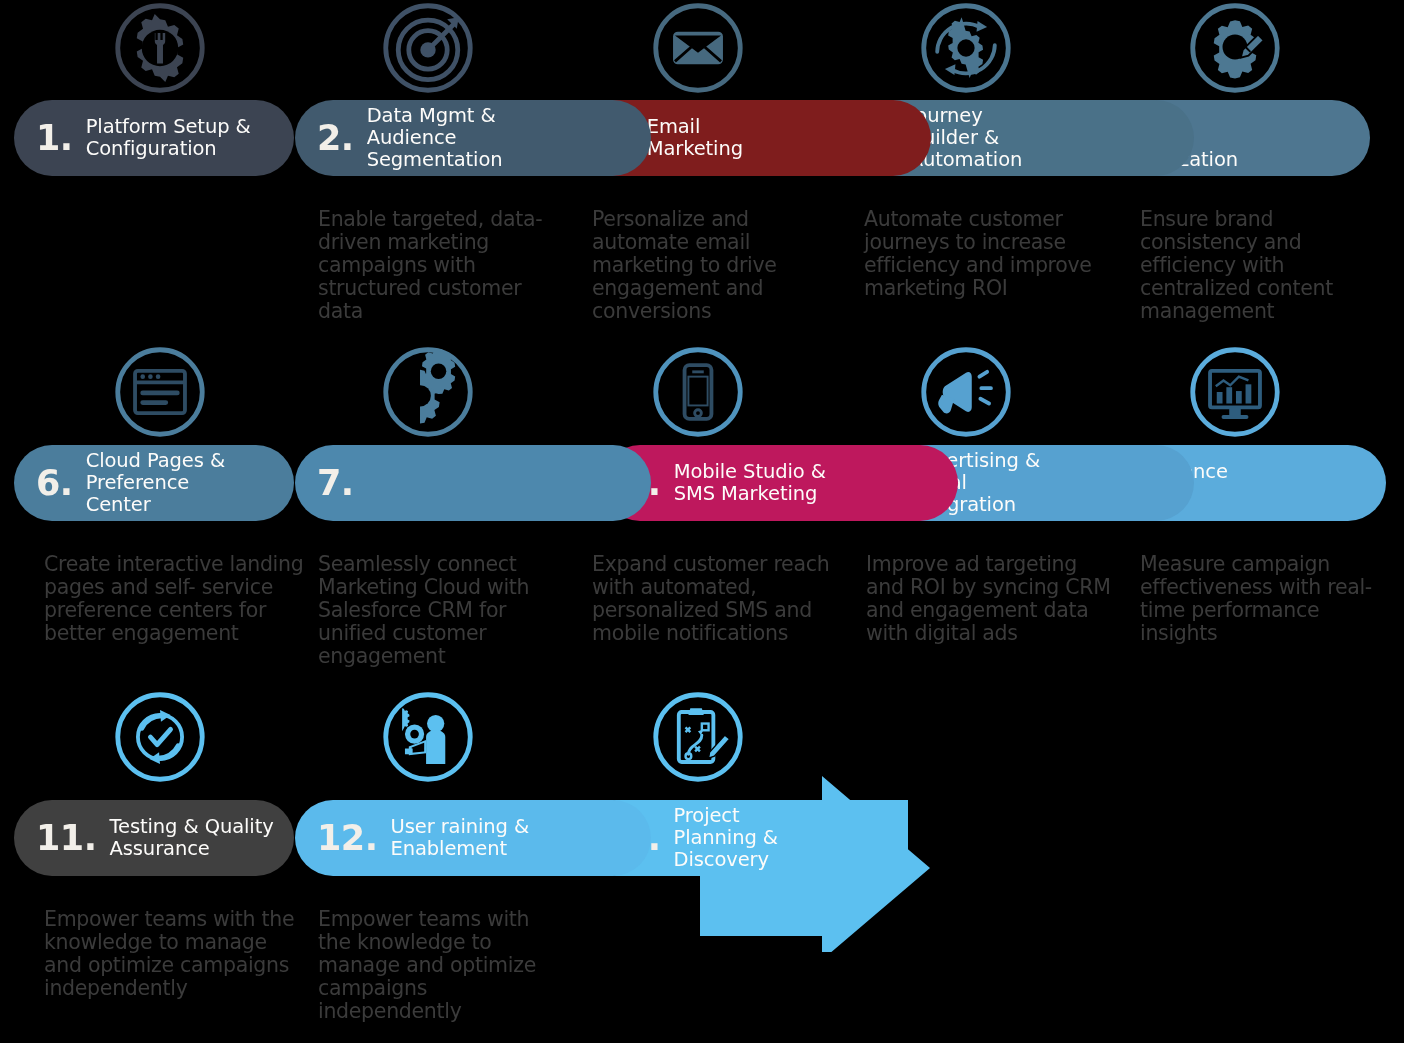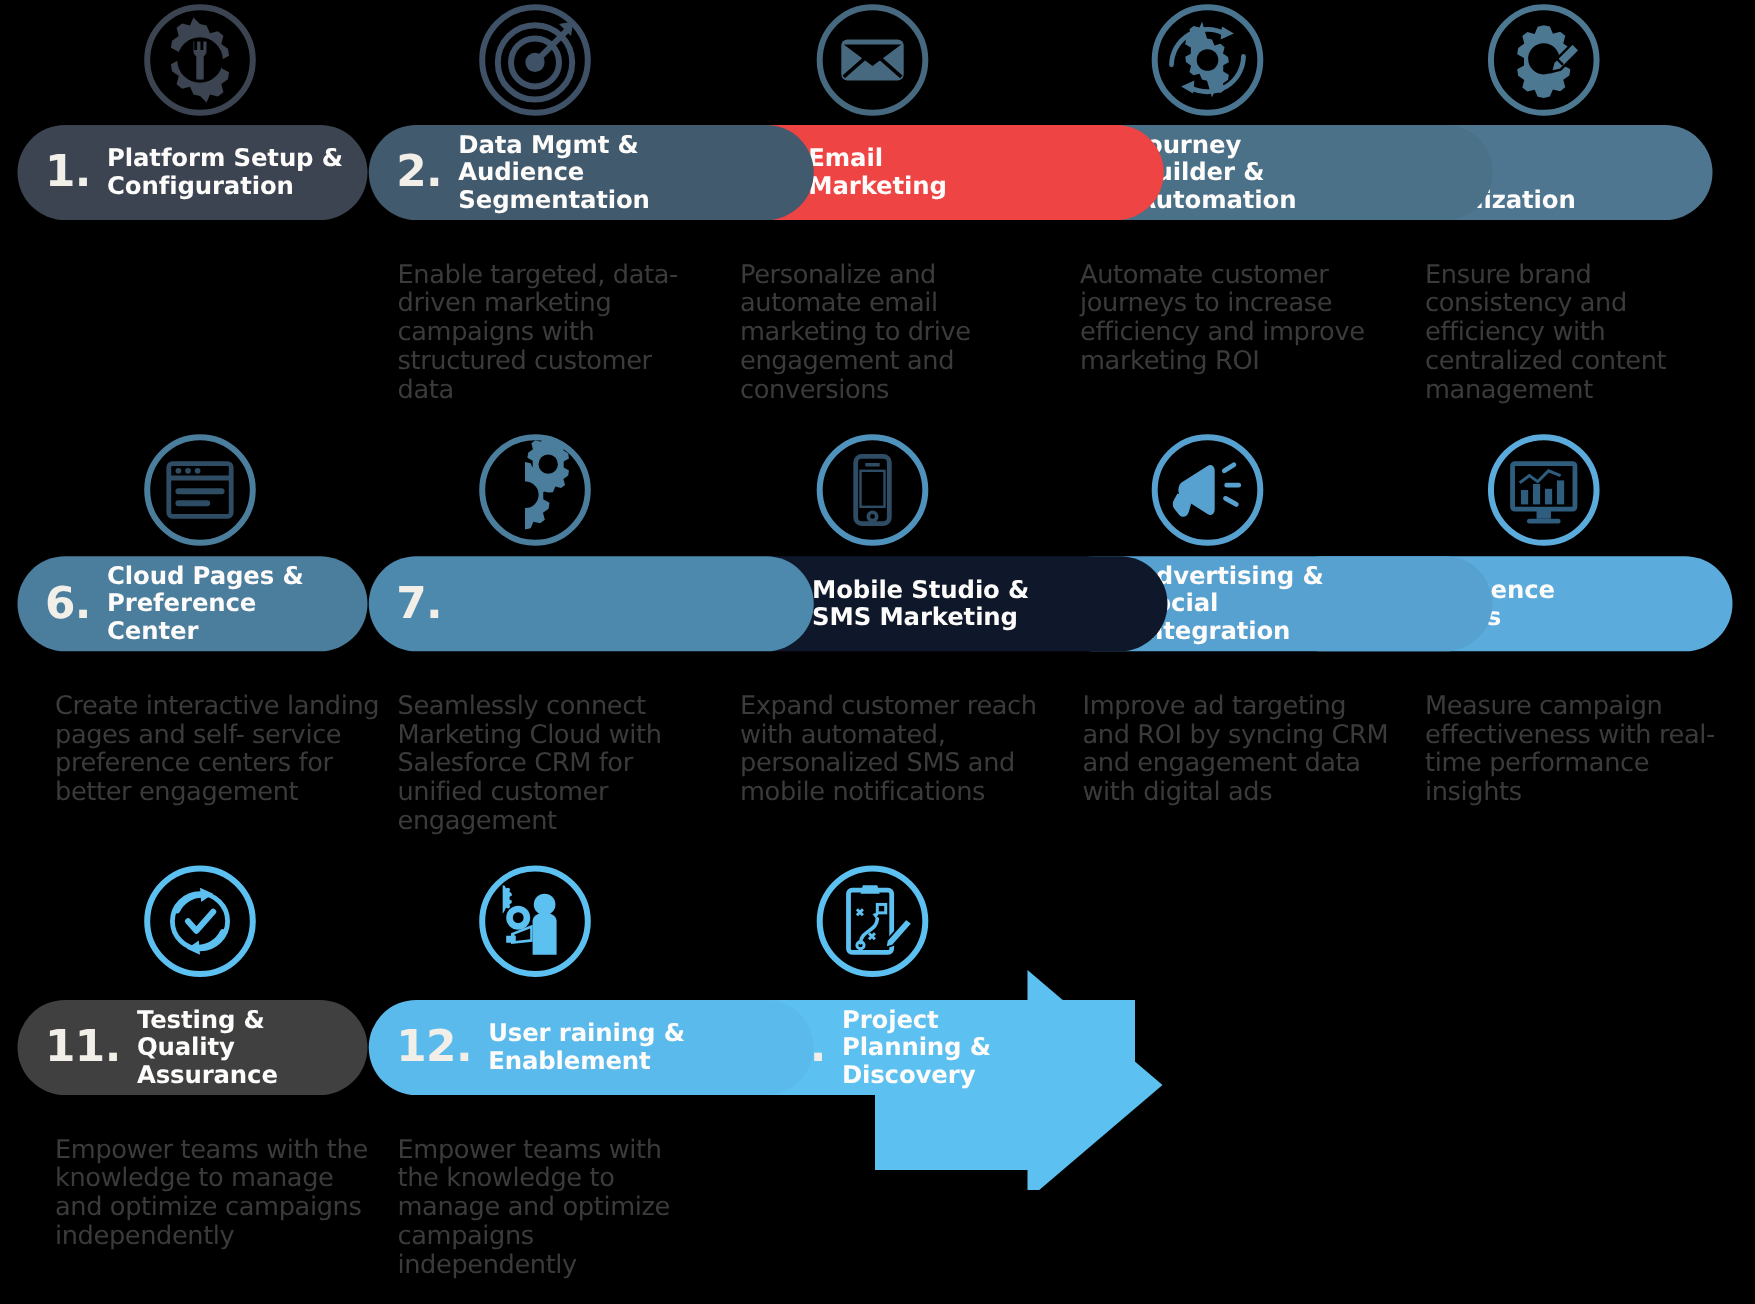--- a/index.html
+++ b/index.html
@@ -37,21 +37,21 @@
   }
   .pill .num {
     font-size:35px; font-weight:700; line-height:1;
     letter-spacing:-0.5px;
     margin-right:13px;
     flex:0 0 auto;
     color:#f2efe9;
     font-family:"DejaVu Sans", sans-serif;
   }
   .pill .ttl {
-    font-size:19.5px; font-weight:700; line-height:1.13;
+    font-size:19.5px; font-weight:400; line-height:1.13;
     color:#fdfcfa;
     letter-spacing:-0.1px;
     font-family:"DejaVu Sans", sans-serif;
     white-space:pre-line;
   }
 
   
   .desc-strip { position:relative; width:1404px; }
   .desc {
     position:absolute;
@@ -131,21 +131,21 @@
         <span class="ttl">Content
 Builder &amp;
 Personalization</span>
       </div>
       <div class="pill" style="left:838px;width:356px;background:#4a7188;z-index:2">
         <span class="num">4.</span>
         <span class="ttl">Journey
 Builder &amp;
 Automation</span>
       </div>
-      <div class="pill" style="left:575px;width:356px;background:#ef4444;z-index:3">
+      <div class="pill" style="left:575px;width:356px;background:#7f1d1d;z-index:3">
         <span class="num">3.</span>
         <span class="ttl">Email
 Marketing</span>
       </div>
       <div class="pill" style="left:295px;width:356px;background:#415a6e;z-index:4">
         <span class="num">2.</span>
         <span class="ttl">Data Mgmt &amp;
 Audience
 Segmentation</span>
       </div>
@@ -248,21 +248,21 @@
         <span class="num">10.</span>
         <span class="ttl">Intelligence
 Reports</span>
       </div>
       <div class="pill" style="left:838px;width:356px;background:#56a1d0;z-index:2">
         <span class="num">9.</span>
         <span class="ttl">Advertising &amp;
 Social
 Integration</span>
       </div>
-      <div class="pill" style="left:578px;width:356px;background:#0f172a;z-index:3">
+      <div class="pill" style="left:602px;width:356px;background:#be185d;z-index:3">
         <span class="num">8.</span>
         <span class="ttl">Mobile Studio &amp;
 SMS Marketing</span>
       </div>
       <div class="pill" style="left:295px;width:356px;background:#4d88ad;z-index:4">
         <span class="num">7.</span>
       </div>
       <div class="pill" style="left:14px;width:280px;background:#4b7d9c;z-index:5">
         <span class="num">6.</span>
         <span class="ttl">Cloud Pages &amp;

